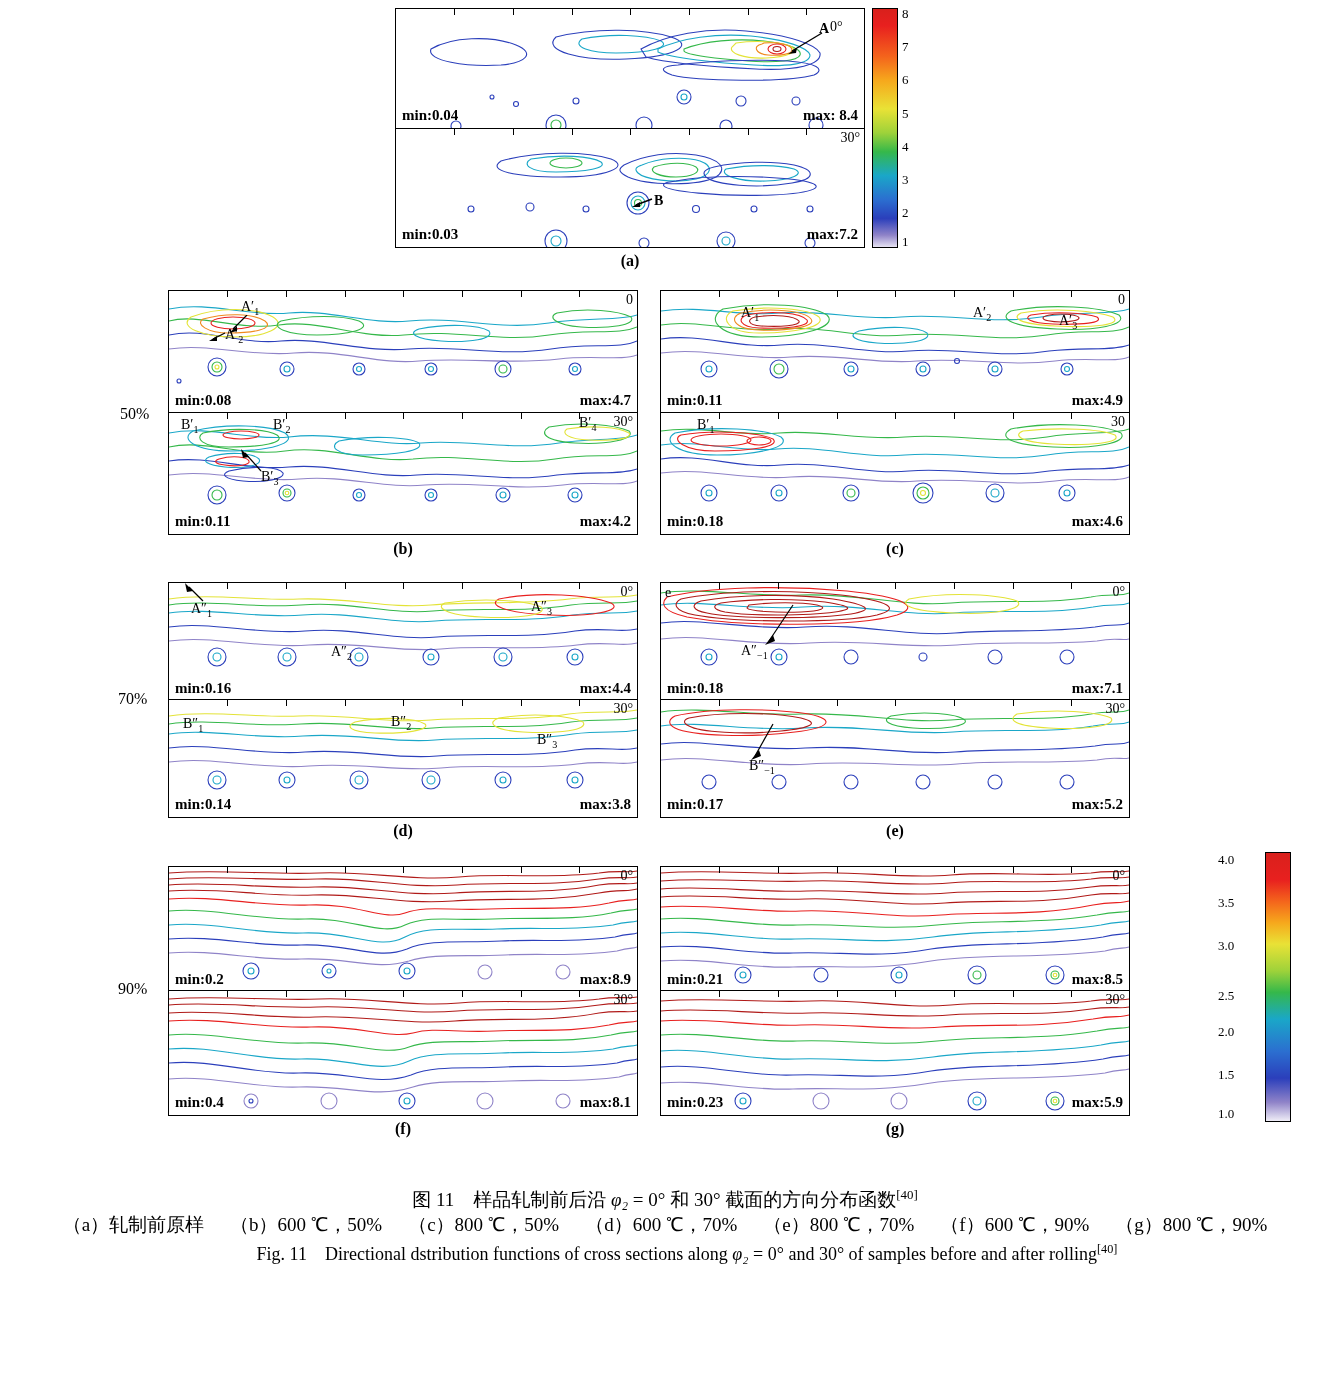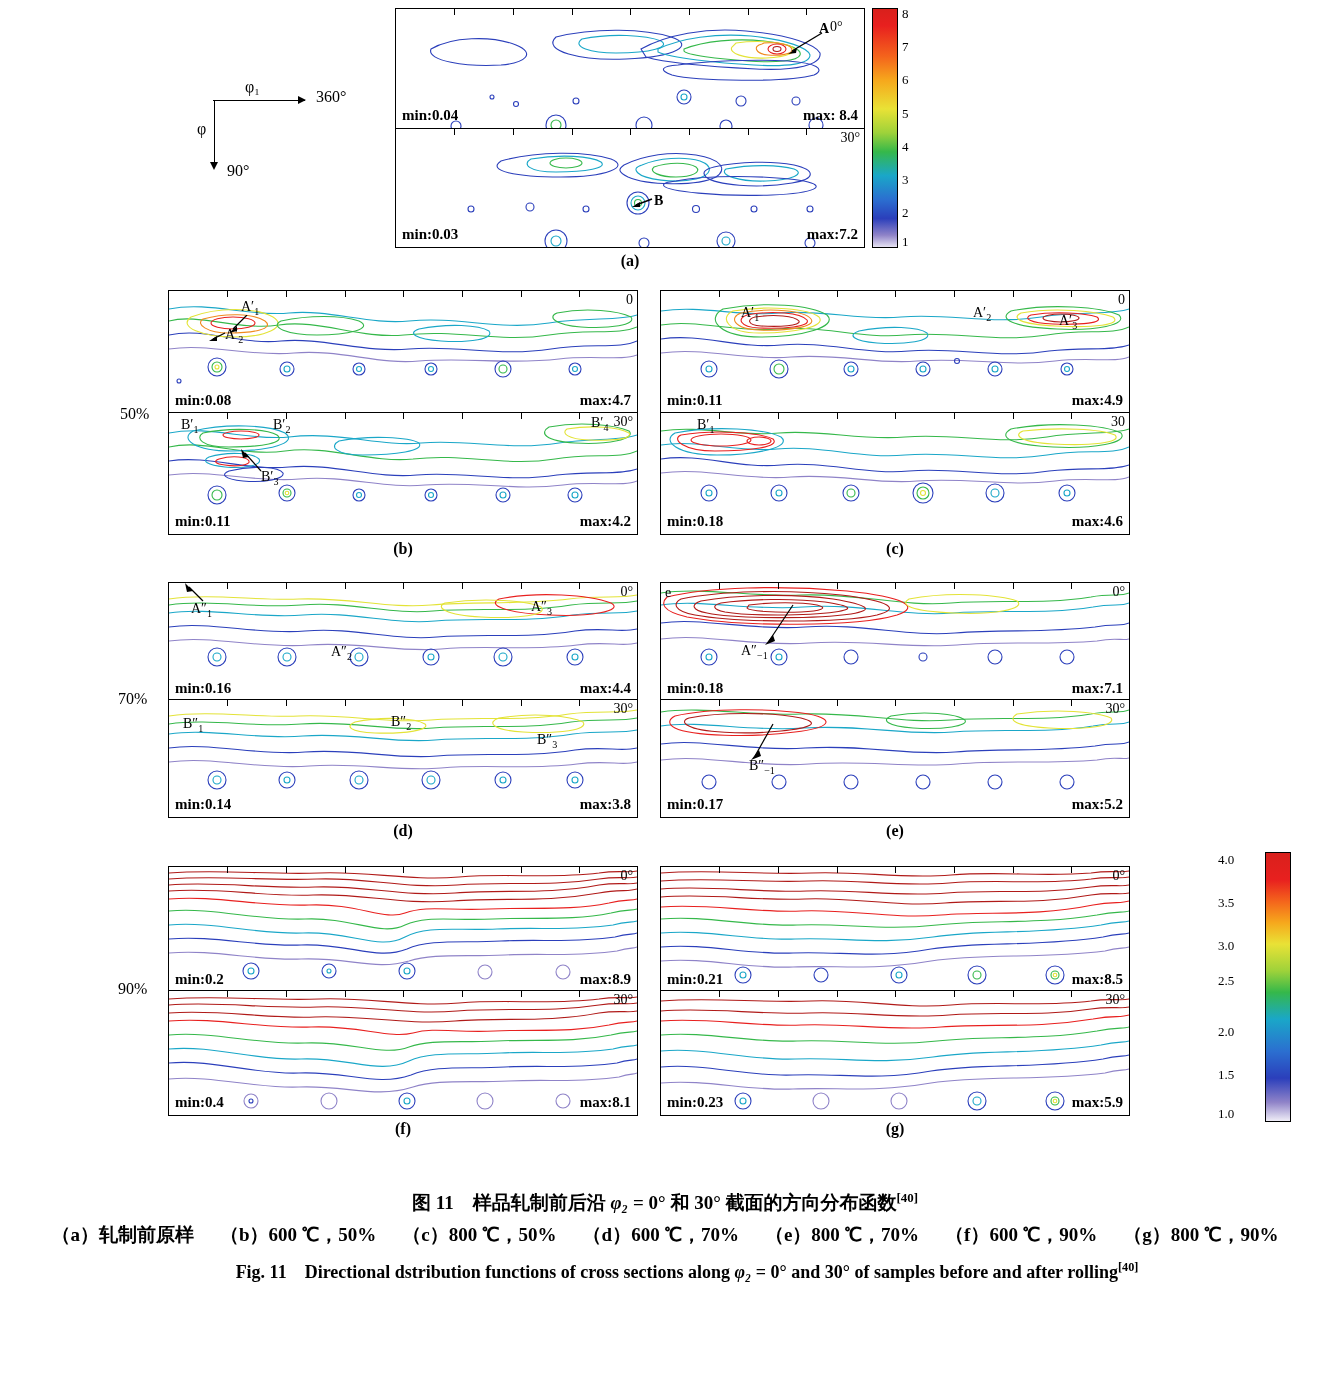--- a/index.html
+++ b/index.html
@@ -135,23 +135,22 @@
   
   .captions {
     position: absolute;
     left: 0;
     width: 1330px;
     text-align: center;
     font-family: "Liberation Serif", serif;
   }
   .cap-line {
     font-size: 19px;
-    line-height: 32px;
+    line-height: 25px;
     white-space: nowrap;
-    font-weight: bold;
   }
   .cap-line.small {
     font-size: 18px;
     margin-left: 44px;
   }
   .cap-items {
     display: block;
   }
   .cap-items span.item {
     display: inline-block;
@@ -172,28 +171,20 @@
     height: 6px;
     background: #000;
   }
   svg.contour { position: absolute; left: 0; top: 0; }
 </style>
 </head>
 <body>
 
 <div class="figure">
 
-  <div class="axislegend" style="left:213px; top:78px; width:160px; height:110px;">
-    <div class="lbl" style="left:32px; top:0px;">φ₁</div>
-    <div class="arrow-h"></div>
-    <div class="lbl" style="left:103px; top:10px;">360°</div>
-    <div class="lbl" style="left:-16px; top:42px;">φ</div>
-    <div class="arrow-v"></div>
-    <div class="lbl" style="left:14px; top:84px;">90°</div>
-  </div>
 
   <div class="panel" id="panel-a" style="left:395px; top:8px; width:470px; height:240px;">
 
     <div class="subpanel top" style="height:119px;">
       <svg class="contour" width="468" height="119" viewBox="0 0 468 119">
         <g fill="none" stroke-width="1.1">
           <path d="M35,40 C55,28 95,26 120,36 C140,44 130,54 105,56 C70,58 30,52 35,40 Z" stroke="#2b3fbb"></path>
           <path d="M160,28 C200,18 250,20 275,28 C300,36 280,48 230,50 C185,52 145,42 160,28 Z" stroke="#2b3fbb"></path>
           <path d="M186,30 C215,24 250,26 265,32 C275,38 255,44 220,44 C195,44 175,38 186,30 Z" stroke="#1aa7c8"></path>
           <path d="M245,40 C270,26 310,18 350,22 C395,26 420,36 424,44 C426,56 400,62 360,60 C320,58 270,54 250,48 Z" stroke="#2b3fbb"></path>
@@ -415,21 +406,21 @@
       <div class="marker" style="left:104px; top:4px;">
         <span>B′</span><sub>2</sub>
       </div>
       <div class="marker" style="left:92px; top:56px;">
         <span>B′</span><sub>3</sub>
       </div>
       <svg width="30" height="26" style="position:absolute;left:66px;top:34px;">
         <line x1="26" y1="24" x2="10" y2="6" stroke="#000" stroke-width="1.2"></line>
         <polygon points="6,2 14,10 8,11" fill="#000"></polygon>
       </svg>
-      <div class="marker" style="left:410px; top:2px;margin-left:12px;">
+      <div class="marker" style="left:410px; top:2px;">
         <span>B′</span><sub>4</sub>
       </div>
     </div>
   </div>
   <div class="rowlabel" style="left:120px; top:405px;">50%</div>
   <div class="caption-letter" style="left:368px; top:540px; width:70px;">(b)</div>
 
   <div class="panel" id="panel-c" style="left:660px; top:290px; width:470px; height:245px;">
     <div class="subpanel top" style="height:122px;">
       <svg class="contour" width="468" height="122" viewBox="0 0 468 122">
@@ -870,21 +861,21 @@
       <div class="minlab">min:0.23</div>
       <div class="maxlab">max:5.9</div>
     </div>
   </div>
   <div class="caption-letter" style="left:860px; top:1120px; width:70px;">(g)</div>
 
   <div class="cbar-ticks" style="left:1218px; top:852px; width:40px; height:270px;">
     <span style="top:8px;">4.0</span>
     <span style="top:51px;">3.5</span>
     <span style="top:94px;">3.0</span>
-    <span style="top:129px;">2.5</span>
+    <span style="top:144px;">2.5</span>
     <span style="top:180px;">2.0</span>
     <span style="top:223px;">1.5</span>
     <span style="top:262px;">1.0</span>
   </div>
   <div class="cbar" style="left:1265px; top:852px; width:26px; height:270px;">
     <div class="cbar-grad" style="background: linear-gradient(to bottom,
            #d9201c 0%, #e8201f 10%, #f4641c 18%, #f6a81c 26%,
            #e9e236 34%, #9ed23a 44%, #35b84a 52%,
            #1aa7c8 62%, #2b6fd0 74%, #2b3fbb 84%, #8f83c8 93%, #efedf7 100%);"></div>
   </div>

